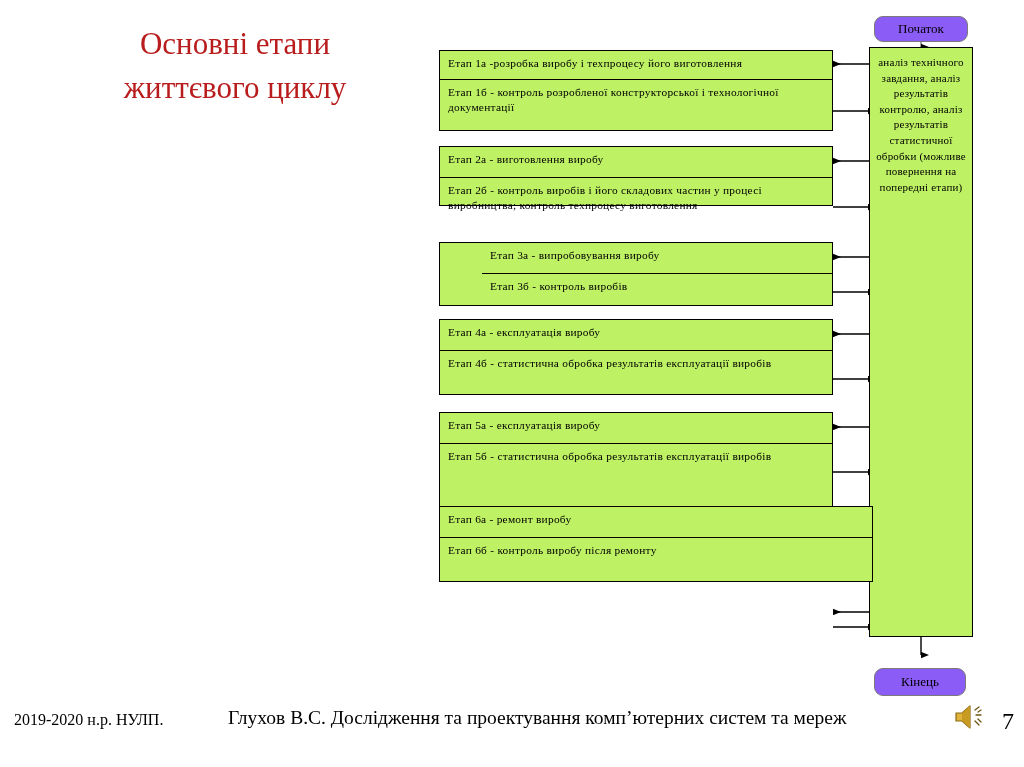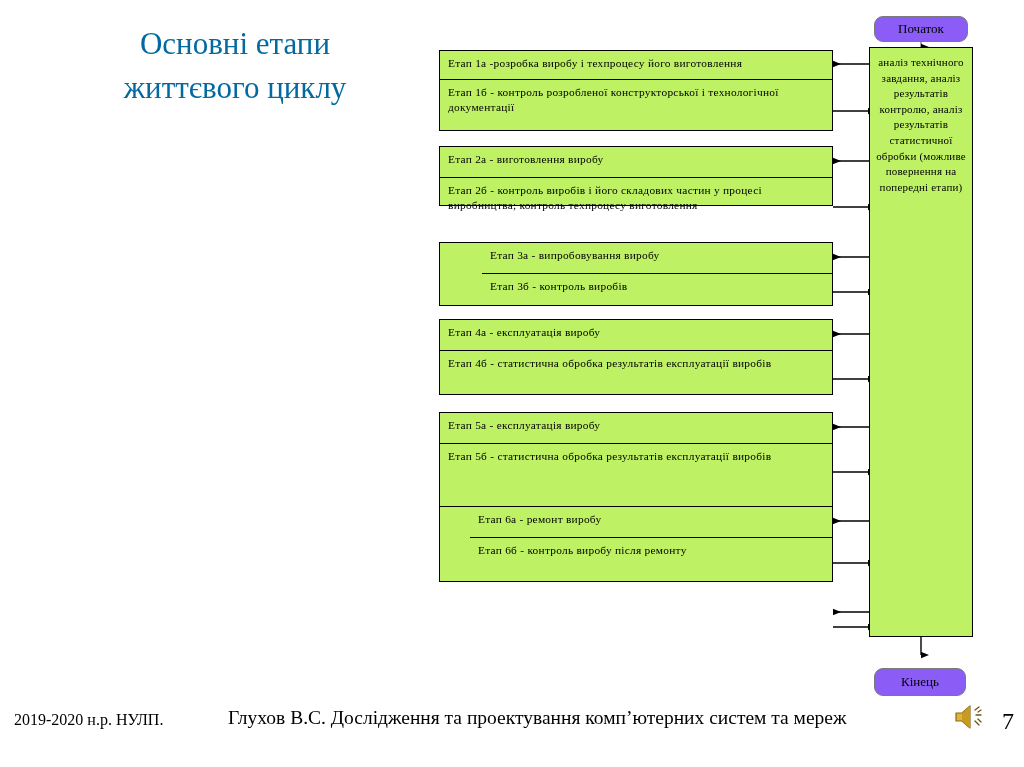--- a/index.html
+++ b/index.html
@@ -19,21 +19,21 @@
   
   #slide-title {
     position: absolute;
     left: 60px;
     top: 22px;
     width: 350px;
     text-align: center;
     font-size: 31px;
     line-height: 1.42;
     font-family: "Liberation Serif", "DejaVu Serif", serif;
-    color: #0369a1;
+    color: #b91c1c;
     white-space: pre-line;
   }
 
   
   #diagram {
     position: absolute;
     left: 0;
     top: 0;
     width: 1024px;
     height: 720px;
@@ -224,21 +224,21 @@
   <div class="stage-group" style="left:439px; top:319px; width:394px; height:76px;">
     <div class="stage-cell" style="height:30px;">Етап 4а - експлуатація виробу</div>
     <div class="stage-cell divider" style="height:43px;">Етап 4б - статистична обробка результатів експлуатації виробів</div>
   </div>
 
   <div class="stage-group" style="left:439px; top:412px; width:394px; height:96px;">
     <div class="stage-cell" style="height:30px;">Етап 5а - експлуатація виробу</div>
     <div class="stage-cell divider" style="height:43px;">Етап 5б - статистична обробка результатів експлуатації виробів</div>
   </div>
 
-  <div class="stage-group" style="left:439px; top:506px; width:394px; height:76px;padding-left:30px;">
+  <div class="stage-group" style="left:439px; top:506px; width:434px; height:76px;">
     <div class="stage-cell" style="height:30px;">Етап 6а - ремонт виробу</div>
     <div class="stage-cell divider" style="height:43px;">Етап 6б - контроль виробу після ремонту</div>
   </div>
 
 
 </div>
 
 <div id="footer">
   <div id="footer-left">2019-2020 н.р. НУЛП.</div>
   <div id="footer-center">Глухов В.С. Дослідження та проектування комп’ютерних систем та мереж</div>

